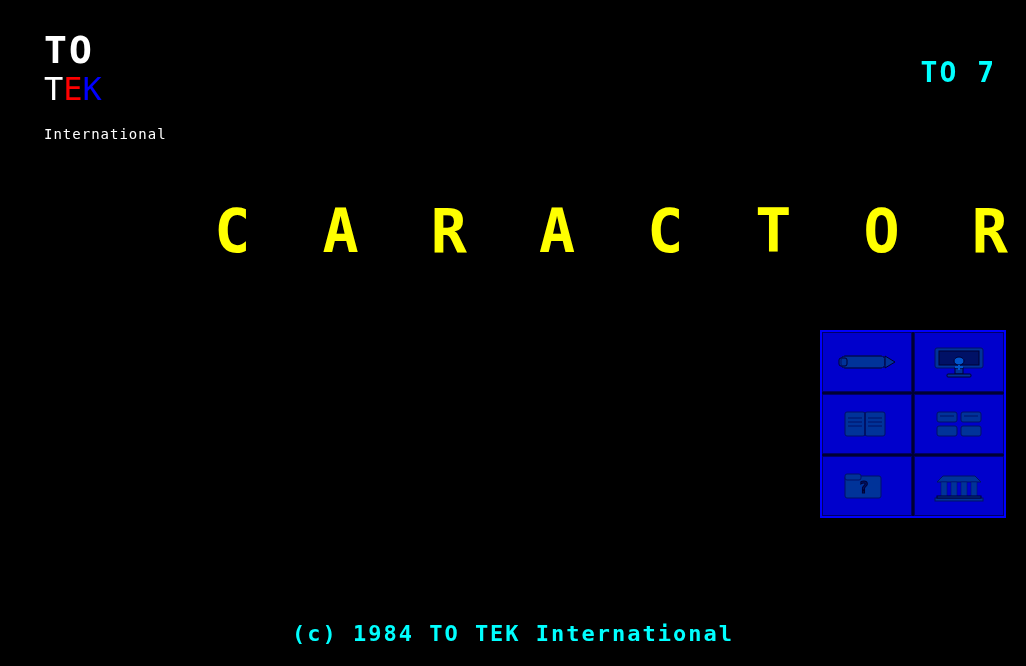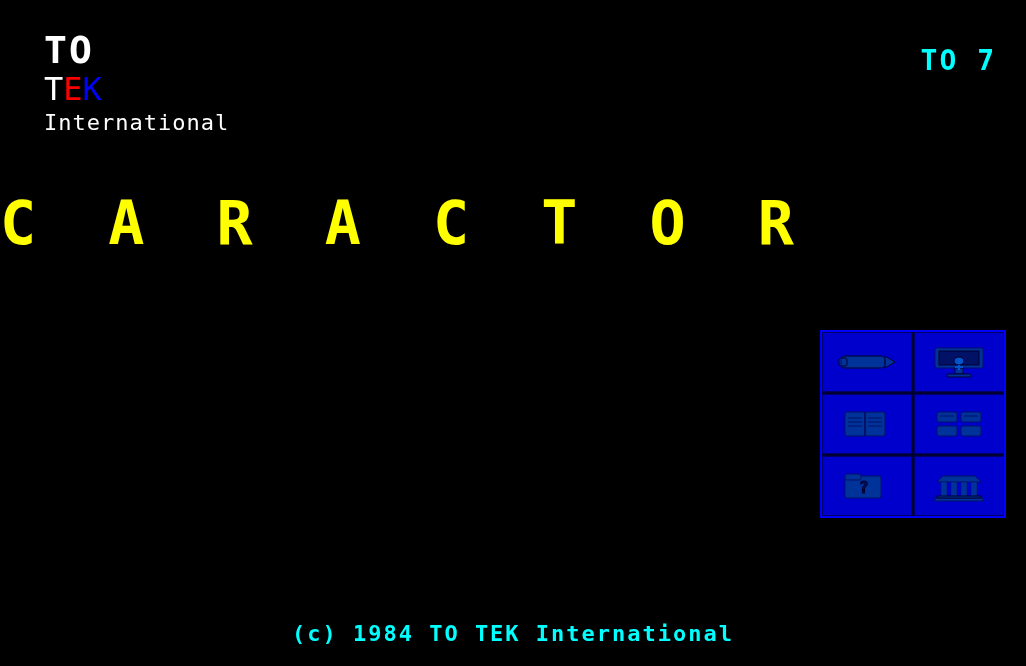--- a/index.html
+++ b/index.html
@@ -33,45 +33,45 @@
       font-size: 32px;
       font-weight: normal;
       display: block;
     }
 
     #logo-tek .t { color: #fff; }
     #logo-tek .e { color: #f00; }
     #logo-tek .k { color: #00f; }
 
     #logo-intl {
-      font-size: 22px;
+      font-size: 14px;
       color: #fff;
       display: block;
-      margin-top: 4px;
+      margin-top: 20px;
       letter-spacing: 1px;
     }
 
     
     #version {
       position: absolute;
-      top: 44px;
+      top: 56px;
       right: 30px;
       color: #0ff;
       font-size: 28px;
       font-weight: bold;
       letter-spacing: 2px;
     }
 
     
     #main-title {
       position: absolute;
-      top: 188px;
+      top: 196px;
       left: 0;
       right: 0;
-      text-align: left;
+      text-align: right;
     }
 
     #title-caractor {
       display: block;
       color: #ff0;
       font-size: 60px;
       font-weight: bold;
       letter-spacing: 18px;
       font-family: monospace;
     }

